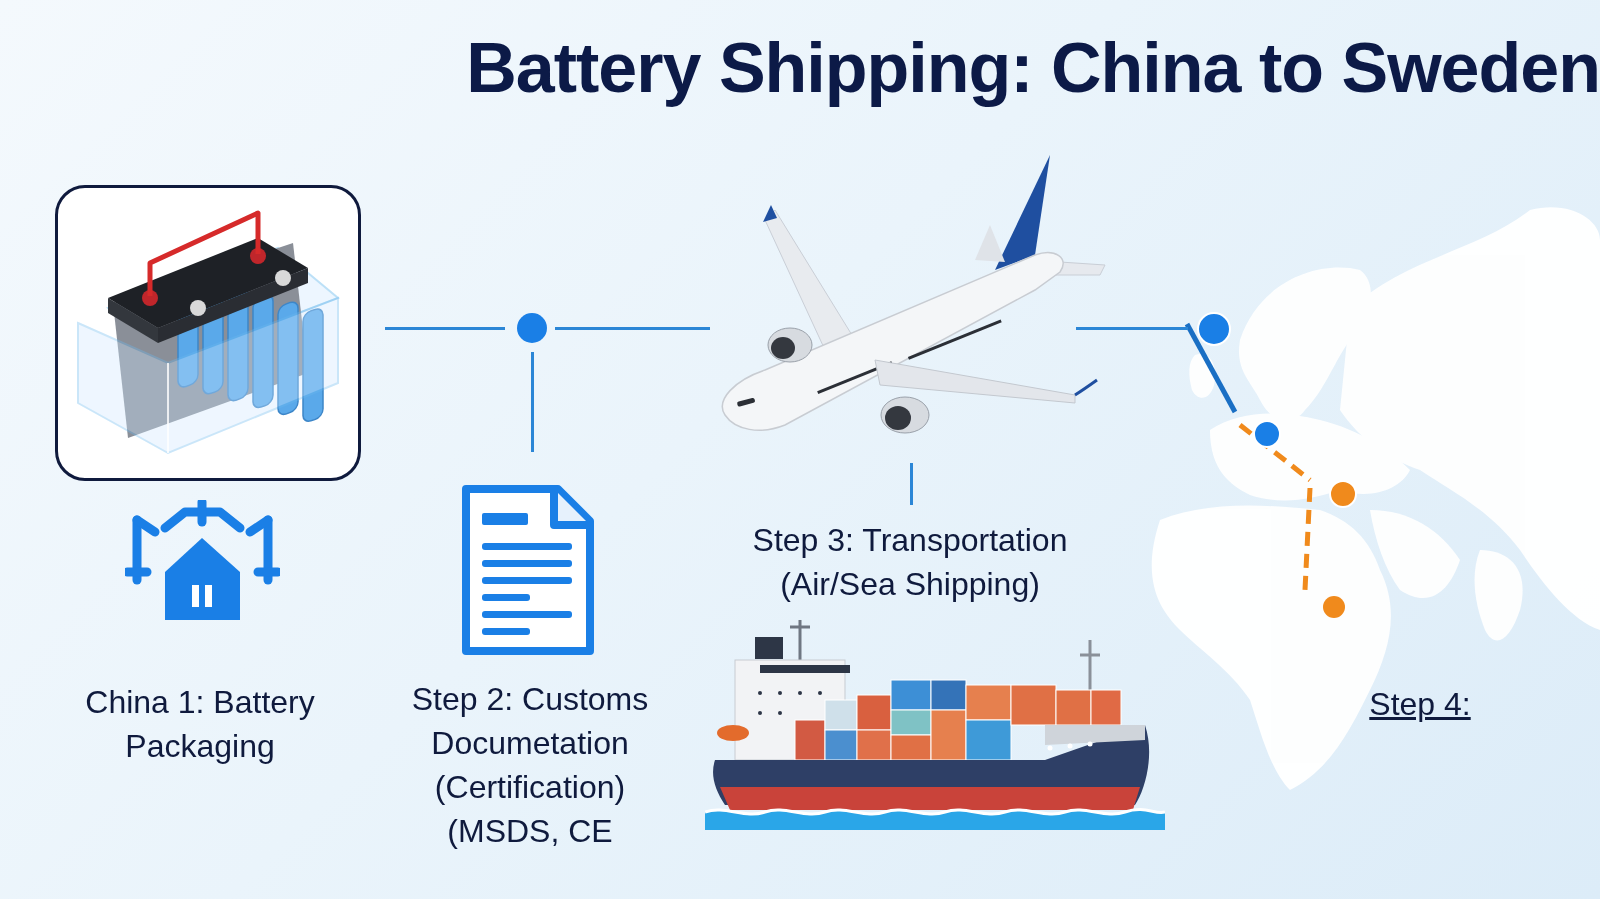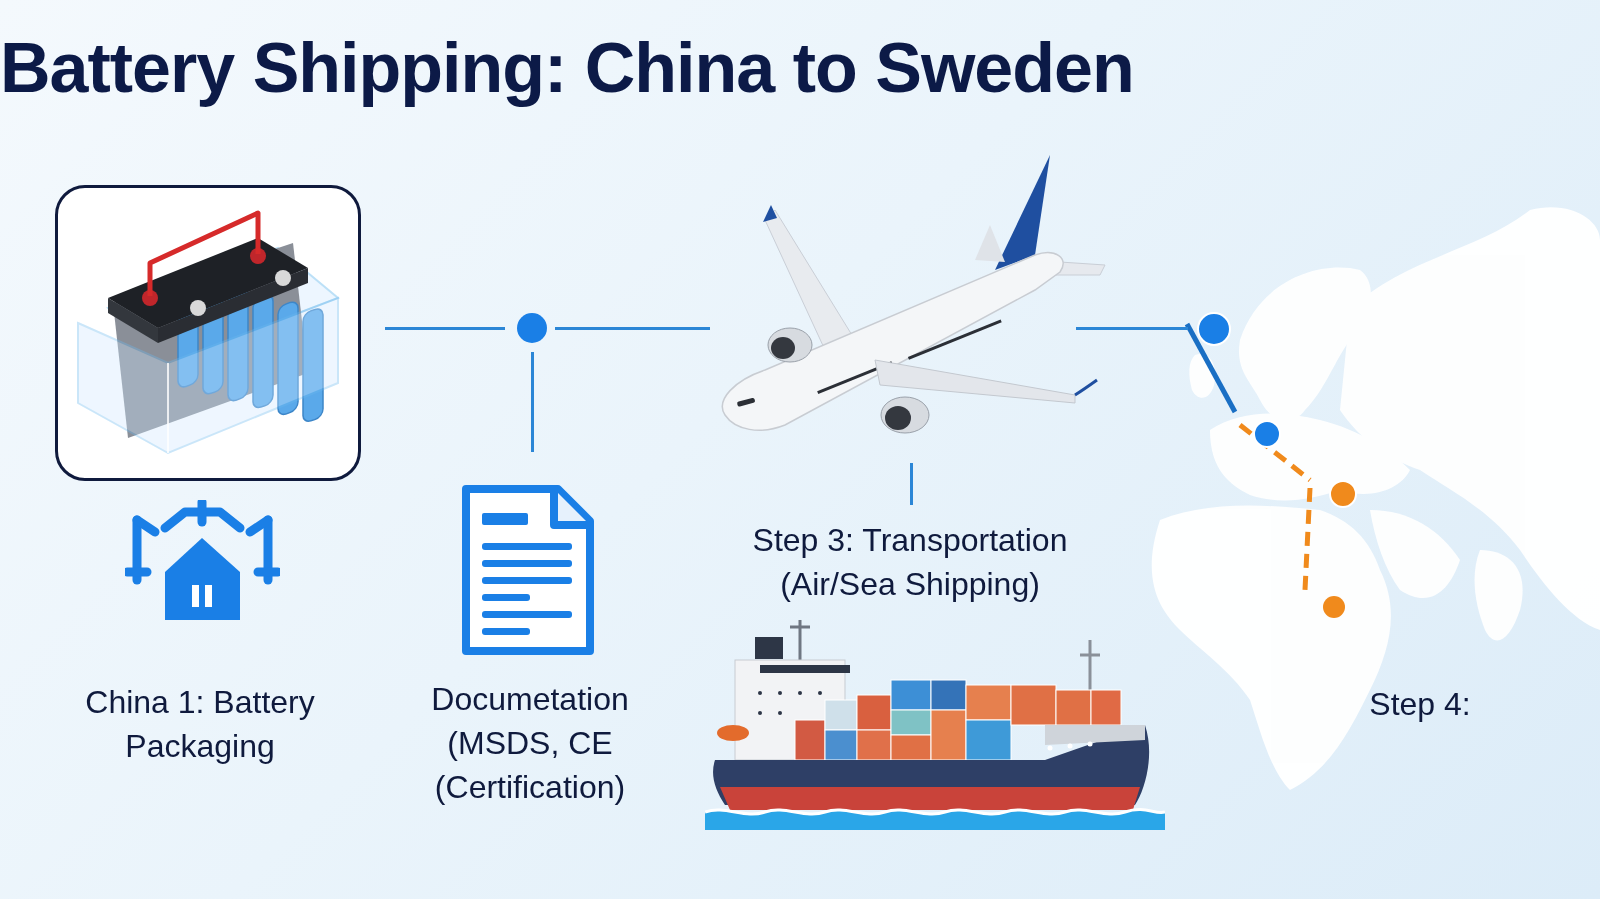--- a/index.html
+++ b/index.html
@@ -4,21 +4,21 @@
 <style>
   html, body { margin:0; padding:0; }
   body {
     width:1600px; height:899px; overflow:hidden; position:relative;
     background: linear-gradient(135deg, #f4f9fd 0%, #eaf4fb 45%, #dcecf8 100%);
     font-family: "Liberation Sans", "DejaVu Sans", sans-serif;
     color:#0f1a3d;
   }
   .abs { position:absolute; }
   .title {
-    left:0; top:28px; width:1600px; text-align:left;
+    left:0; top:28px; width:1600px; text-align:right;
     font-weight:700; font-size:70px; letter-spacing:-1px; color:#0c1a47;
   }
   .step-label {
     font-size:32px; line-height:44px; text-align:center; color:#0f1a3d;
   }
   .hline { height:3px; background:#2b86d6; }
   .vline { width:3px; background:#2b86d6; }
   .node { border-radius:50%; background:#1a7fe6; }
   .battery-box {
     left:55px; top:185px; width:300px; height:290px;
@@ -127,23 +127,24 @@
     <rect x="24" y="58" width="90" height="7" rx="3"></rect>
     <rect x="24" y="75" width="90" height="7" rx="3"></rect>
     <rect x="24" y="92" width="90" height="7" rx="3"></rect>
     <rect x="24" y="109" width="48" height="7" rx="3"></rect>
     <rect x="24" y="126" width="90" height="7" rx="3"></rect>
     <rect x="24" y="143" width="48" height="7" rx="3"></rect>
   </g>
 </svg>
 
 <div class="abs step-label" style="left:365px;top:677px;width:330px;">
+  <div>Step 2: Customs</div>
   <div>Documetation</div>
+  <div>(Certification)</div>
   <div>(MSDS, CE</div>
-  <div>(Certification)</div>
 </div>
 
 <svg class="abs" style="left:705px;top:150px" width="420" height="300" viewBox="0 0 420 300">
 
   <polygon points="60,70 70,60 150,190 120,200" fill="#e8ebef" stroke="#c9ced6" stroke-width="1"></polygon>
   <polygon points="58,72 66,55 72,68" fill="#1f4fa0"></polygon>
 
   <polygon points="290,120 345,5 330,105" fill="#1f4fa0"></polygon>
   <polygon points="270,110 285,75 300,112" fill="#dfe3e8"></polygon>
 
@@ -216,15 +217,15 @@
   <g fill="#ffffff">
       <circle cx="345" cy="133" r="2.5"></circle>
       <circle cx="365" cy="131" r="2.5"></circle>
       <circle cx="385" cy="129" r="2.5"></circle>
     </g>
 
   <path d="M0 197 C20 190 40 204 60 197 C80 190 100 204 120 197 C140 190 160 204 180 197 C200 190 220 204 240 197 C260 190 280 204 300 197 C320 190 340 204 360 197 C380 190 400 204 420 197 C440 190 450 200 460 197 L460 215 L0 215 Z" fill="#2aa6e8"></path>
   <path d="M0 197 C20 190 40 204 60 197 C80 190 100 204 120 197 C140 190 160 204 180 197 C200 190 220 204 240 197 C260 190 280 204 300 197 C320 190 340 204 360 197 C380 190 400 204 420 197 C440 190 450 200 460 197" fill="none" stroke="#ffffff" stroke-width="3"></path>
 </svg>
 
-<div class="abs step-label" style="left:1280px;top:682px;width:280px;">
+<div class="abs step-label" style="left:1280px;top:682px;width:280px;text-decoration:underline;">
   <div>Step 4:</div>
 </div>
 
 </body></html>

